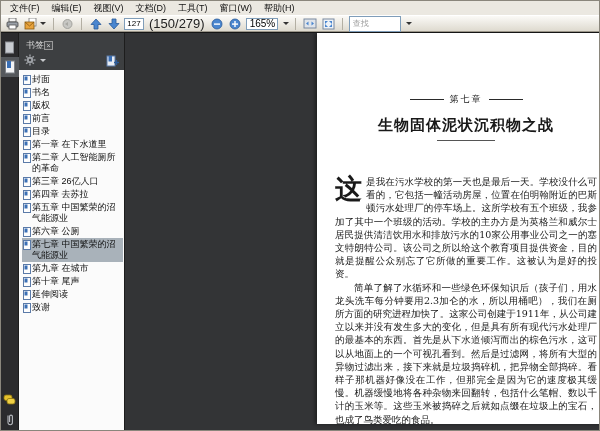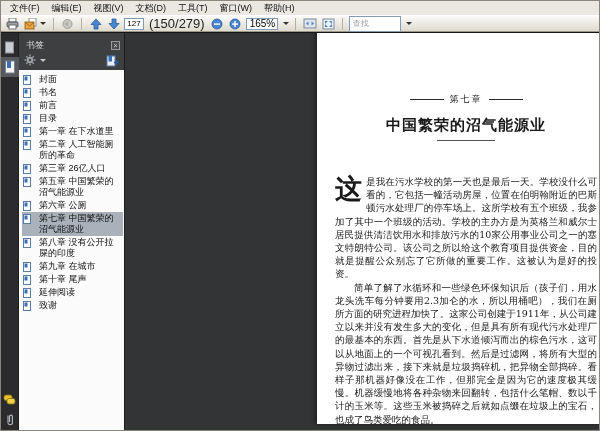--- a/index.html
+++ b/index.html
@@ -27,27 +27,27 @@
   .main { flex:1 1 auto; display:flex; background:#333436; border-top:1px solid #151515; position:relative; overflow:hidden; }
 
   
   .nav-strip { width:18px; background:#2b2b2d; display:flex; flex-direction:column; align-items:center; padding-top:4px; flex:0 0 auto; border-right:1px solid #1d1d1d; }
   .strip-btn { width:18px; height:20px; display:flex; align-items:center; justify-content:center; }
   .strip-btn.active { background:#55585c; }
   .strip-spacer { flex:1 1 auto; }
 
   
   .panel { width:106px; flex:0 0 auto; display:flex; flex-direction:column; background:#3d3f41; border-right:1px solid #1d1d1d; }
-  .panel-header { height:17px; display:flex; align-items:center; justify-content:space-between; padding:8px 4px 0 7px; }
+  .panel-header { height:17px; display:flex; align-items:center; justify-content:flex-start; padding:8px 4px 0 7px; }
   .panel-title { font-size:9px; color:#d8d8d8; }
   .panel-close { width:9px; height:9px; border:1px solid #9a9a9a; color:#d0d0d0; font-size:7px; line-height:7px; text-align:center; background:#4a4c4e; }
   .panel-toolbar { height:20px; display:flex; align-items:center; justify-content:space-between; padding:0 5px; }
   .panel-tool-left { display:flex; align-items:center; gap:2px; }
   .tree { flex:1 1 auto; background:#fbfbfb; overflow:hidden; padding:3px 1px 0 3px; }
-  .bm-item { display:flex; align-items:flex-start; gap:8px; padding:1px 1px; cursor:default; }
+  .bm-item { display:flex; align-items:flex-start; gap:1px; padding:1px 1px; cursor:default; }
   .bm-item .bm-label { font-size:9px; line-height:11px; color:#101010; word-break:break-all; }
   .bm-item.selected { background:#a9b2ba; }
   .bm-page-icon { flex:0 0 auto; margin-top:1px; }
 
   
   .canvas { flex:1 1 auto; position:relative; background:#333436; overflow:hidden; }
   .doc-page { position:absolute; left:192px; top:0; width:290px; height:391px; background:#fff; box-shadow:-2px 0 4px rgba(0,0,0,.45); overflow:hidden; }
   .doc-inner { padding:60px 10px 0 18px; font-family:"DejaVu Serif", serif; color:#191919; }
   .chap-row { display:flex; align-items:center; justify-content:center; gap:6px; margin-bottom:10px; }
   .chap-rule { width:34px; height:1px; background:#2a2a2a; }
@@ -264,20 +264,29 @@
           <div class="bm-item">
             <span class="bm-page-icon">
               <svg width="8" height="10" viewBox="0 0 8 10">
                 <rect x="0.5" y="0.5" width="7" height="9" fill="#fdfdfd" stroke="#5a7aa8" stroke-width="1"></rect>
                 <rect x="1.5" y="1.5" width="3" height="4" fill="#3a6fb5"></rect>
               </svg>
             </span>
             <span class="bm-label">书名</span>
           </div>
 
+          <div class="bm-item">
+            <span class="bm-page-icon">
+              <svg width="8" height="10" viewBox="0 0 8 10">
+                <rect x="0.5" y="0.5" width="7" height="9" fill="#fdfdfd" stroke="#5a7aa8" stroke-width="1"></rect>
+                <rect x="1.5" y="1.5" width="3" height="4" fill="#3a6fb5"></rect>
+              </svg>
+            </span>
+            <span class="bm-label">版权</span>
+          </div>
 
           <div class="bm-item">
             <span class="bm-page-icon">
               <svg width="8" height="10" viewBox="0 0 8 10">
                 <rect x="0.5" y="0.5" width="7" height="9" fill="#fdfdfd" stroke="#5a7aa8" stroke-width="1"></rect>
                 <rect x="1.5" y="1.5" width="3" height="4" fill="#3a6fb5"></rect>
               </svg>
             </span>
             <span class="bm-label">前言</span>
           </div>
@@ -315,20 +324,29 @@
           <div class="bm-item">
             <span class="bm-page-icon">
               <svg width="8" height="10" viewBox="0 0 8 10">
                 <rect x="0.5" y="0.5" width="7" height="9" fill="#fdfdfd" stroke="#5a7aa8" stroke-width="1"></rect>
                 <rect x="1.5" y="1.5" width="3" height="4" fill="#3a6fb5"></rect>
               </svg>
             </span>
             <span class="bm-label">第三章 26亿人口</span>
           </div>
 
+          <div class="bm-item">
+            <span class="bm-page-icon">
+              <svg width="8" height="10" viewBox="0 0 8 10">
+                <rect x="0.5" y="0.5" width="7" height="9" fill="#fdfdfd" stroke="#5a7aa8" stroke-width="1"></rect>
+                <rect x="1.5" y="1.5" width="3" height="4" fill="#3a6fb5"></rect>
+              </svg>
+            </span>
+            <span class="bm-label">第四章 去苏拉</span>
+          </div>
 
           <div class="bm-item">
             <span class="bm-page-icon">
               <svg width="8" height="10" viewBox="0 0 8 10">
                 <rect x="0.5" y="0.5" width="7" height="9" fill="#fdfdfd" stroke="#5a7aa8" stroke-width="1"></rect>
                 <rect x="1.5" y="1.5" width="3" height="4" fill="#3a6fb5"></rect>
               </svg>
             </span>
             <span class="bm-label">第五章 中国繁荣的沼气能源业</span>
           </div>
@@ -346,29 +364,20 @@
           <div class="bm-item selected">
             <span class="bm-page-icon">
               <svg width="8" height="10" viewBox="0 0 8 10">
                 <rect x="0.5" y="0.5" width="7" height="9" fill="#fdfdfd" stroke="#5a7aa8" stroke-width="1"></rect>
                 <rect x="1.5" y="1.5" width="3" height="4" fill="#3a6fb5"></rect>
               </svg>
             </span>
             <span class="bm-label">第七章 中国繁荣的沼气能源业</span>
           </div>
 
-          <div class="bm-item">
-            <span class="bm-page-icon">
-              <svg width="8" height="10" viewBox="0 0 8 10">
-                <rect x="0.5" y="0.5" width="7" height="9" fill="#fdfdfd" stroke="#5a7aa8" stroke-width="1"></rect>
-                <rect x="1.5" y="1.5" width="3" height="4" fill="#3a6fb5"></rect>
-              </svg>
-            </span>
-            <span class="bm-label">第八章 没有公开拉屎的印度</span>
-          </div>
 
           <div class="bm-item">
             <span class="bm-page-icon">
               <svg width="8" height="10" viewBox="0 0 8 10">
                 <rect x="0.5" y="0.5" width="7" height="9" fill="#fdfdfd" stroke="#5a7aa8" stroke-width="1"></rect>
                 <rect x="1.5" y="1.5" width="3" height="4" fill="#3a6fb5"></rect>
               </svg>
             </span>
             <span class="bm-label">第九章 在城市</span>
           </div>
@@ -407,21 +416,21 @@
     </div>
 
     <div class="canvas">
       <div class="doc-page">
         <div class="doc-inner">
           <div class="chap-row">
             <span class="chap-rule"></span>
             <span class="chap-label">第七章</span>
             <span class="chap-rule"></span>
           </div>
-          <div class="doc-title">中国繁荣的沼气能源业</div>
+          <div class="doc-title">生物固体泥状沉积物之战</div>
           <div class="title-rule"></div>
           <div class="doc-body">
             <p><span class="dropcap">这</span><span>是我在污水学校的第一天也是最后一天。学校没什么可看的，它包括一幢活动房屋，位置在伯明翰附近的巴斯顿污水处理厂的停车场上。这所学校有五个班级，我参加了其中一个班级的活动。学校的主办方是为英格兰和威尔士居民提供清洁饮用水和排放污水的10家公用事业公司之一的塞文特朗特公司。该公司之所以给这个教育项目提供资金，目的就是提醒公众别忘了它所做的重要工作。这被认为是好的投资。</span></p>
             <p class="indent">简单了解了水循环和一些绿色环保知识后（孩子们，用水龙头洗车每分钟要用2.3加仑的水，所以用桶吧），我们在厕所方面的研究进程加快了。这家公司创建于1911年，从公司建立以来并没有发生多大的变化，但是具有所有现代污水处理厂的最基本的东西。首先是从下水道倾泻而出的棕色污水，这可以从地面上的一个可视孔看到。然后是过滤网，将所有大型的异物过滤出来，接下来就是垃圾捣碎机，把异物全部捣碎。看样子那机器好像没在工作，但那完全是因为它的速度极其缓慢。机器缓慢地将各种杂物来回翻转，包括什么笔帽、数以千计的玉米等。这些玉米被捣碎之后就如点缀在垃圾上的宝石，也成了鸟类爱吃的食品。</p>
 
           </div>
         </div>
       </div>
     </div>
 

